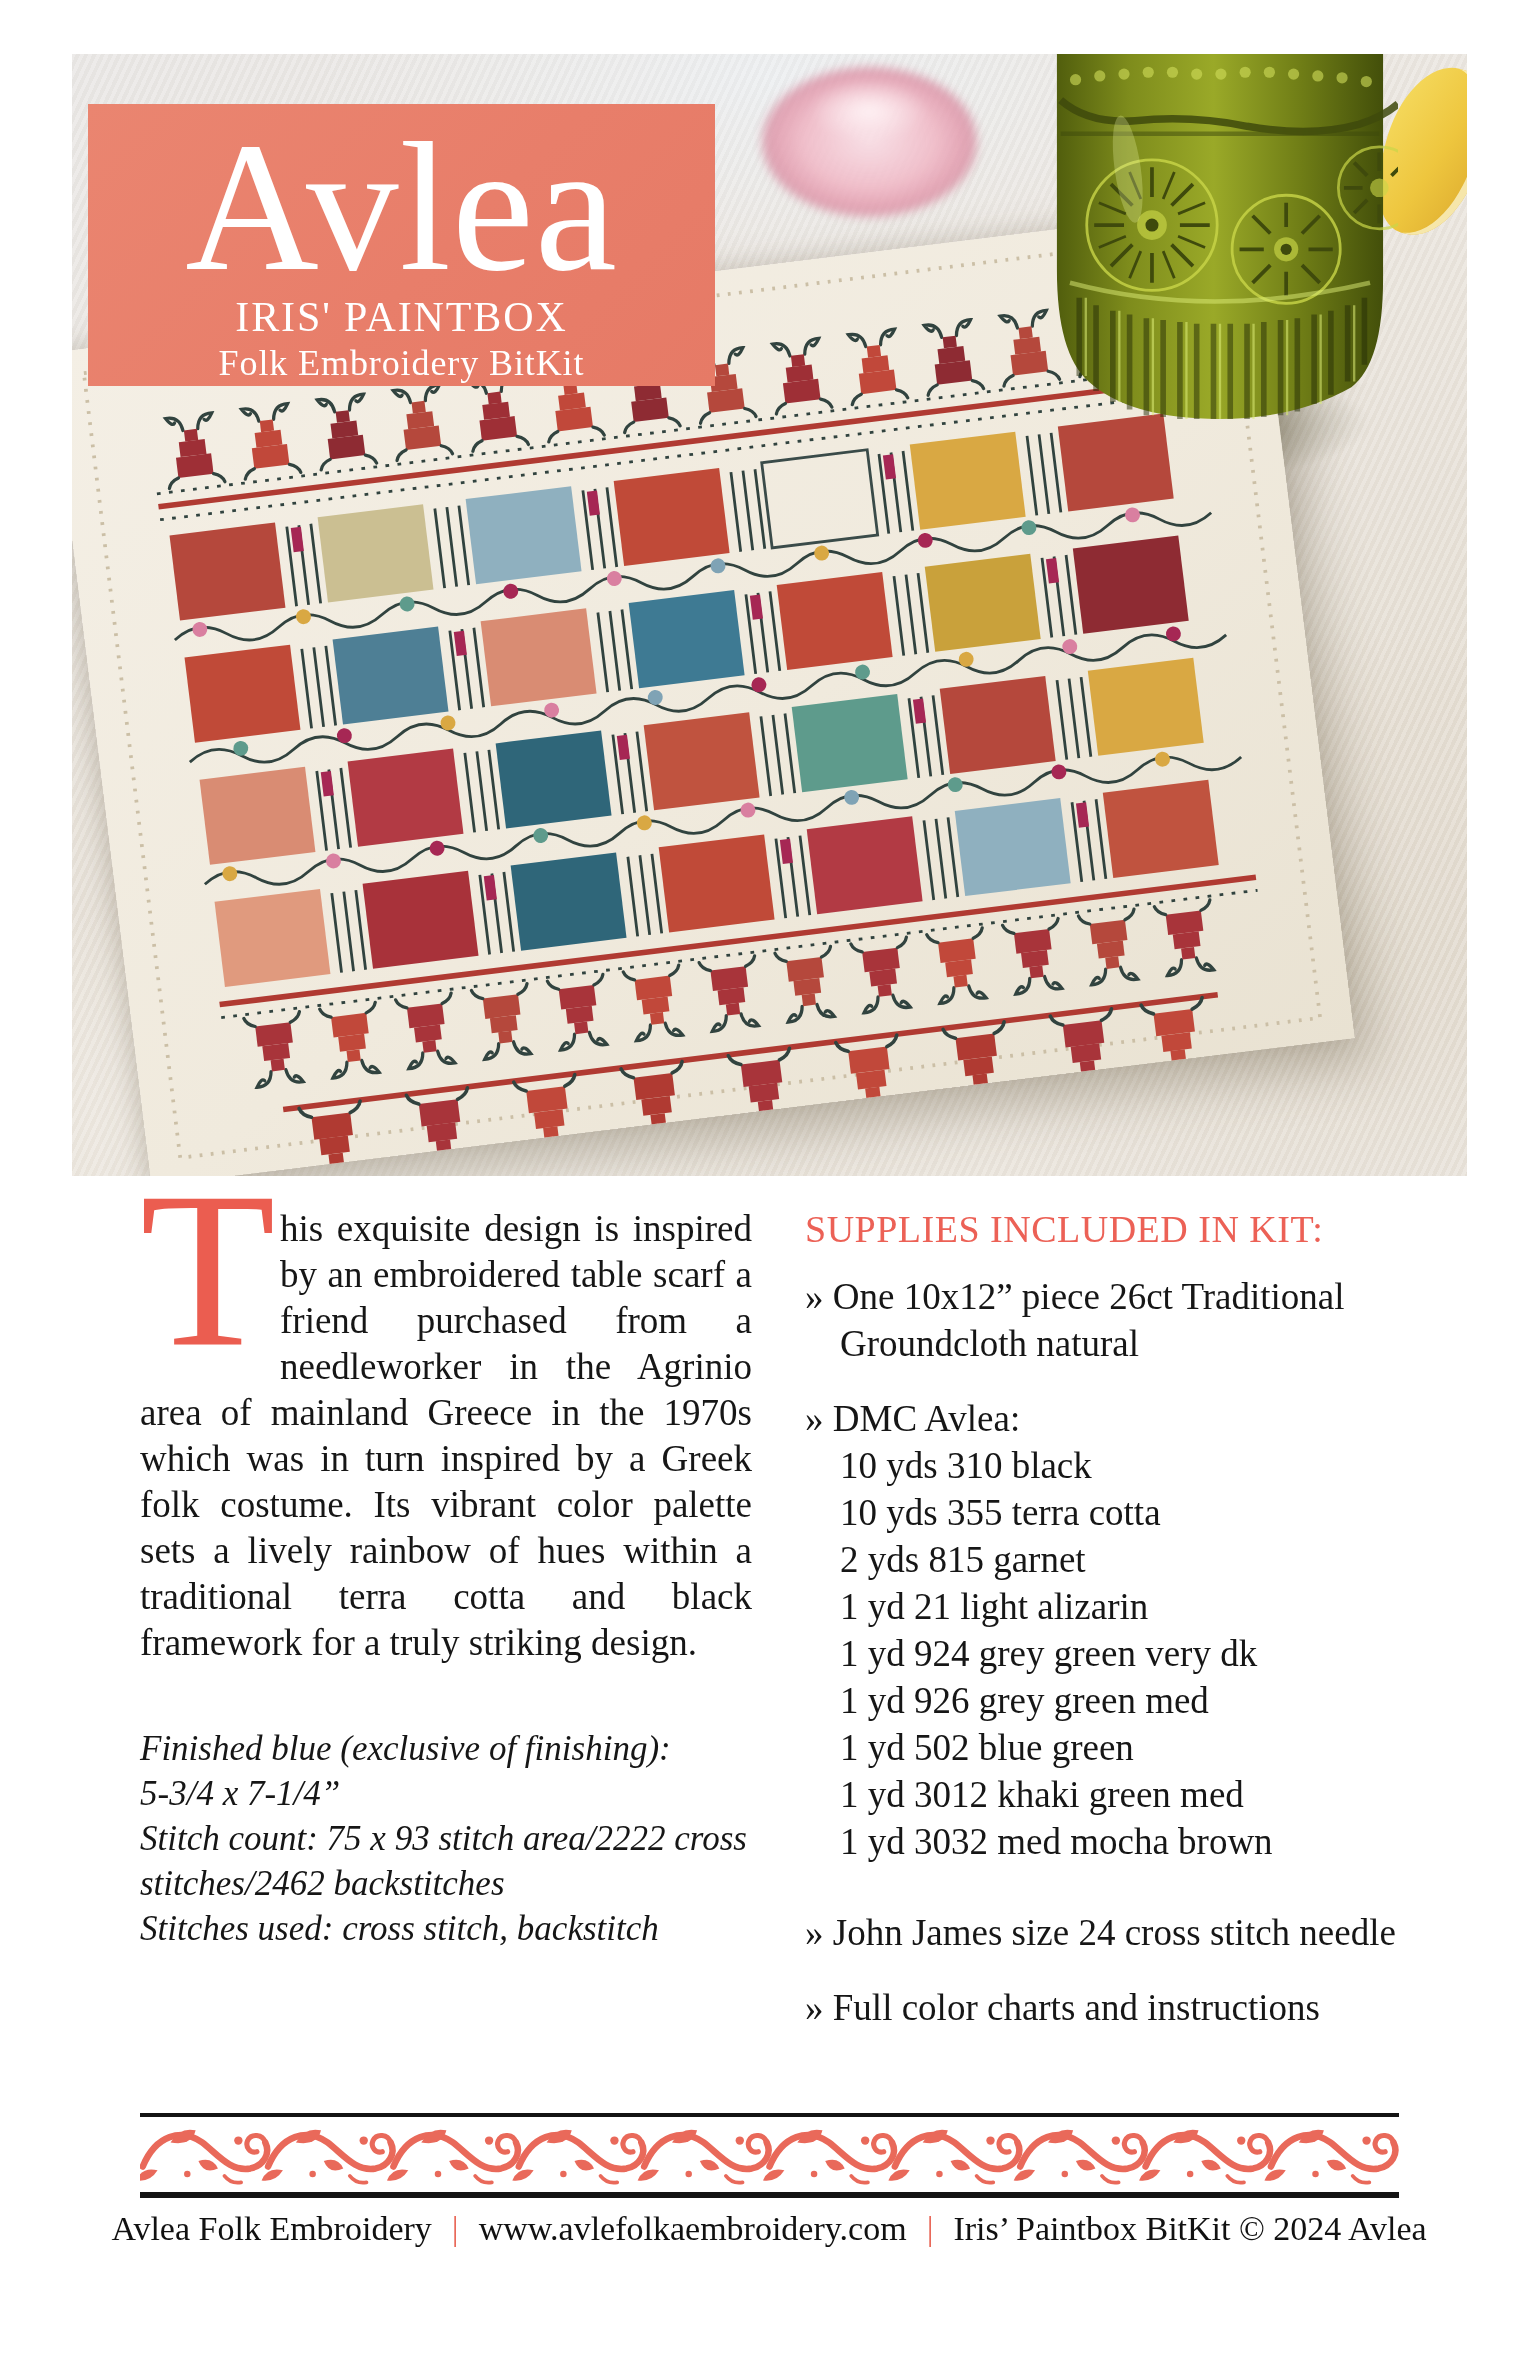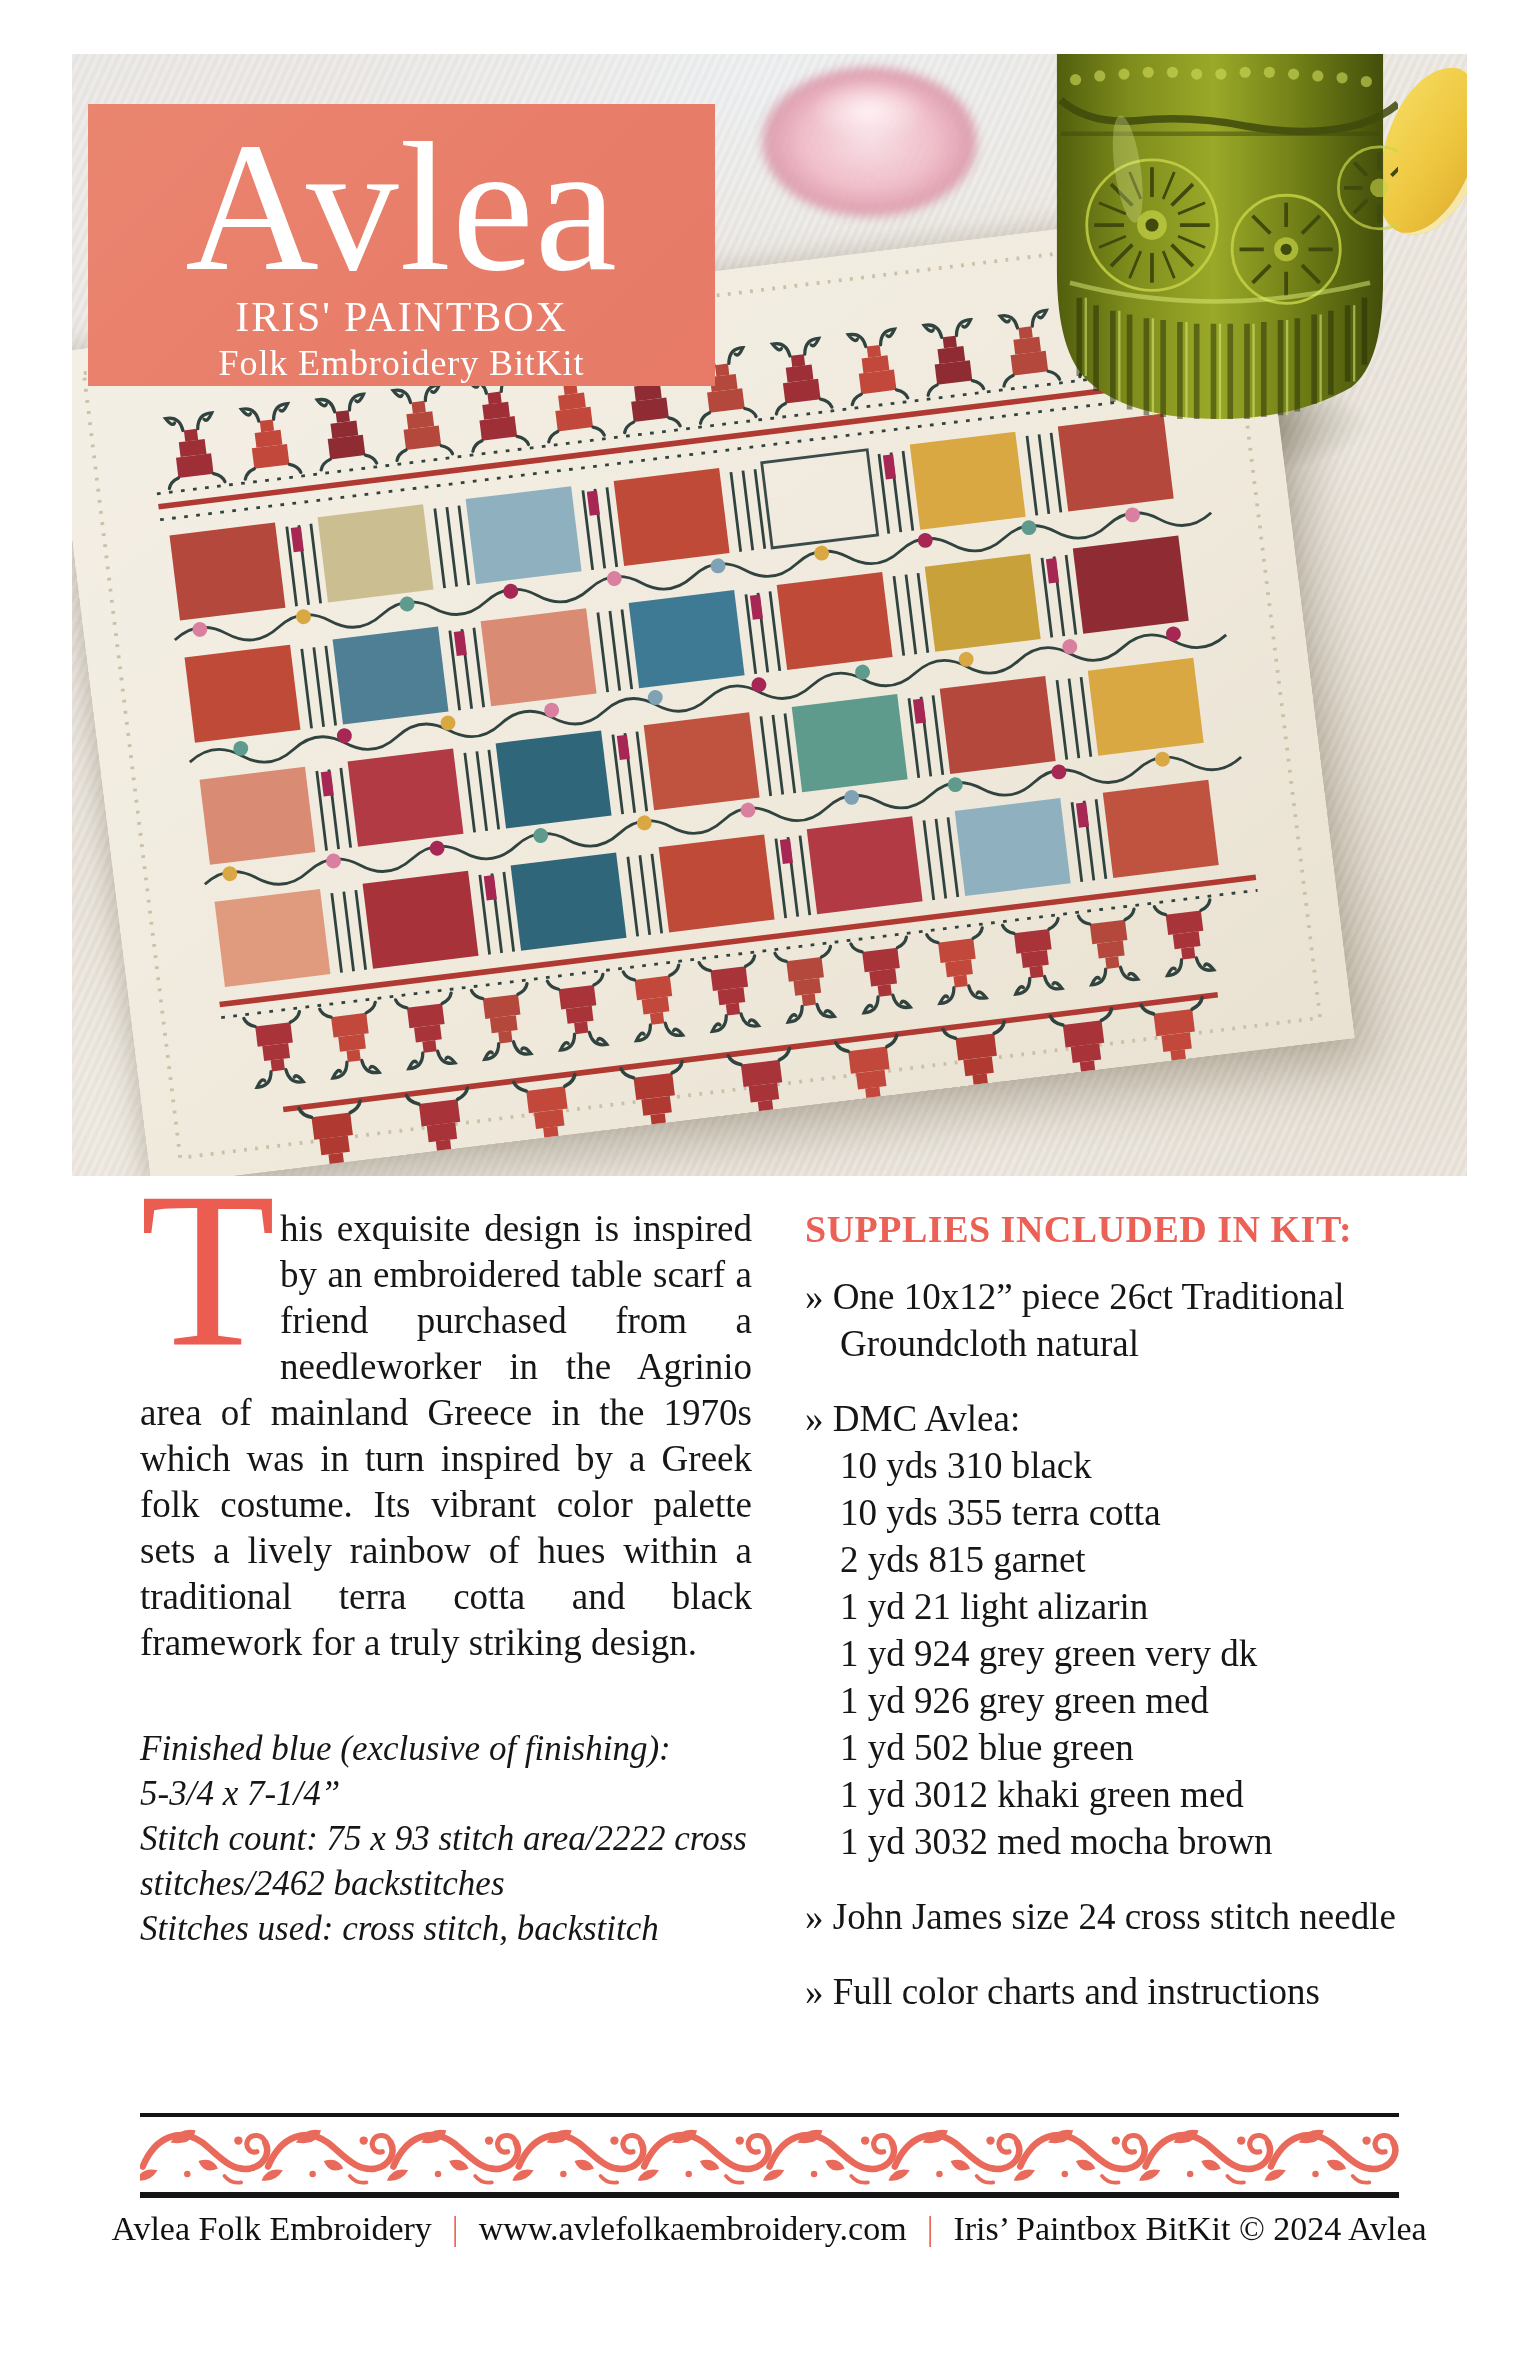--- a/index.html
+++ b/index.html
@@ -52,28 +52,28 @@
 
   
   .left-col{position:absolute;left:140px;top:1206px;width:612px;}
   .body-par{font-size:37px;line-height:46px;text-align:justify;margin:0;}
   .dropcap{float:left;width:140px;height:140px;position:relative;}
   .dropcap b{position:absolute;left:0;top:-47px;font-weight:normal;font-size:222px;line-height:1;color:#eb5d50;}
   .details{margin-top:60px;font-style:italic;font-size:35px;line-height:45px;}
   .details div{margin:0;}
 
   .right-col{position:absolute;left:805px;top:1208px;width:634px;}
-  .supplies-heading{font-size:38px;line-height:43px;font-weight:bold;color:#ec6156;
+  .supplies-heading{font-size:38px;line-height:43px;font-weight:normal;color:#ec6156;
        letter-spacing:0.5px;margin:0 0 22.4px 0;}
   .sitem{font-size:37px;line-height:47px;padding-left:35px;text-indent:-35px;margin:0 0 28px 0;}
   .sitem .bullet{margin-right:9.3px;}
   .floss{padding-left:35px;margin-top:0;}
   .floss div{font-size:37px;line-height:47px;}
   .sitem.with-floss{margin-bottom:0;}
-  .floss-wrap{margin-bottom:28px;}
+  .floss-wrap{margin-bottom:44px;}
 
   
   .rule-top{position:absolute;left:140px;top:2113px;width:1259px;height:3.7px;background:#141414;}
   .ornament{position:absolute;left:140px;top:2122px;width:1259px;height:65px;}
   .rule-bottom{position:absolute;left:140px;top:2192px;width:1259px;height:5.6px;background:#141414;}
   .footer-bar{position:absolute;left:0;top:2208px;width:1538px;display:flex;justify-content:center;
        align-items:baseline;gap:20px;font-size:34px;line-height:41px;color:#111;}
   .footer-bar .sep{color:#e9695a;}
 </style>
 </head>

